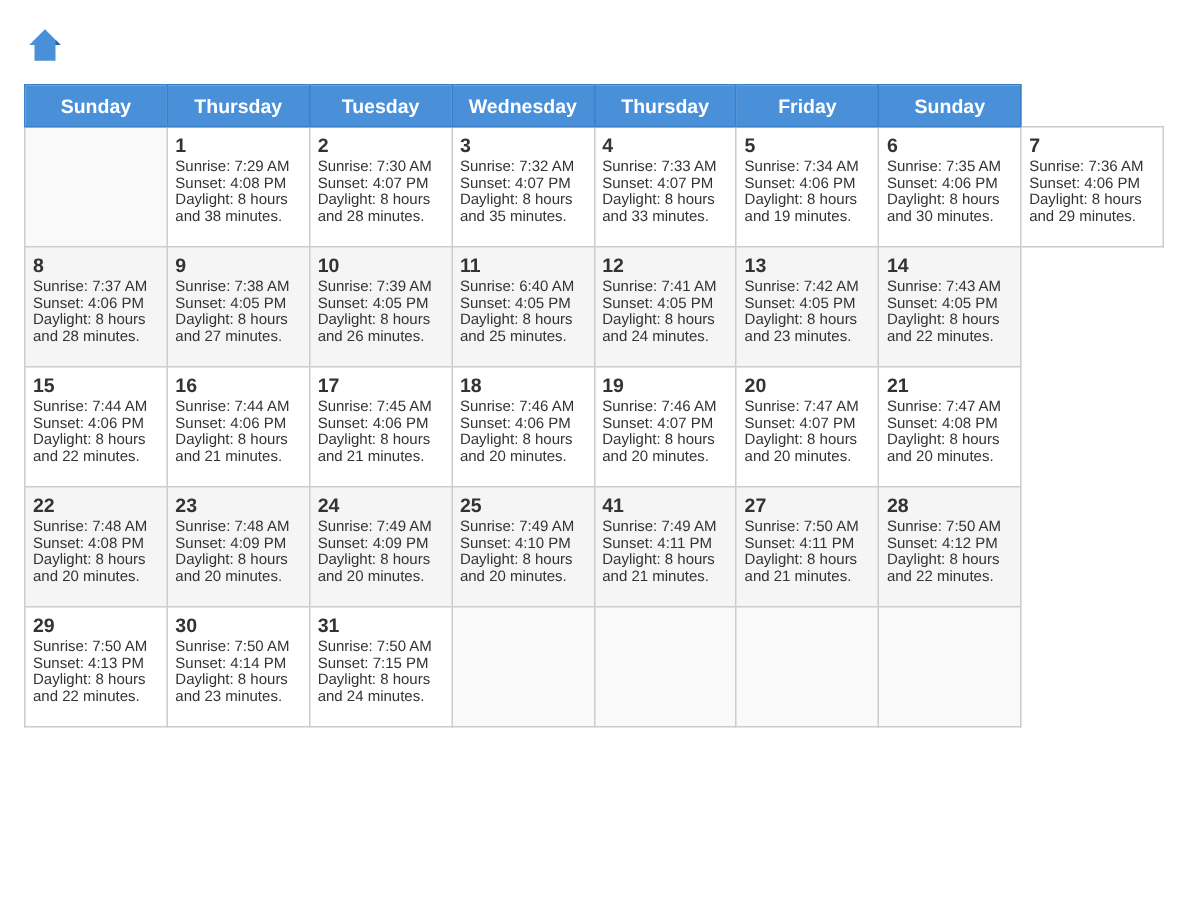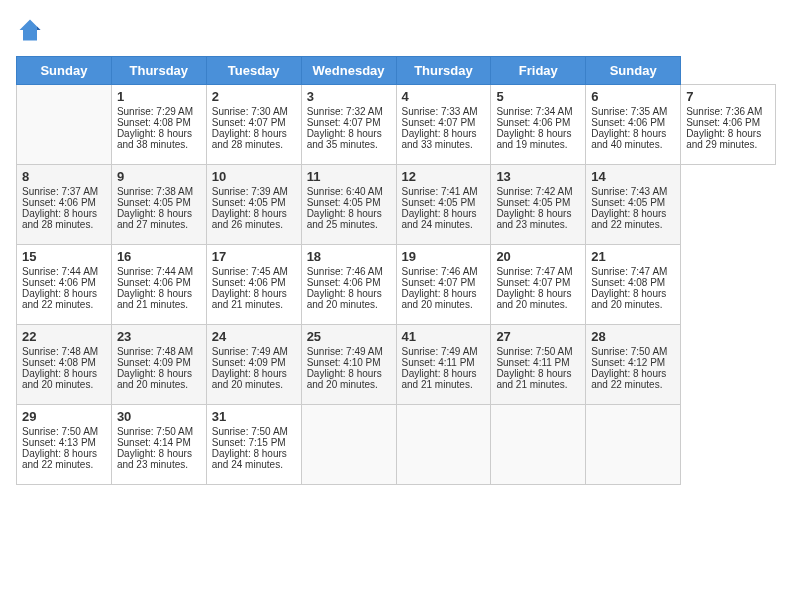--- a/index.html
+++ b/index.html
@@ -145,21 +145,21 @@
         <td>
           <span class="day-number">5</span>
           <div>Sunrise: 7:34 AM</div>
           <div>Sunset: 4:06 PM</div>
           <div>Daylight: 8 hours and 19 minutes.</div>
         </td>
         <td>
           <span class="day-number">6</span>
           <div>Sunrise: 7:35 AM</div>
           <div>Sunset: 4:06 PM</div>
-          <div>Daylight: 8 hours and 40 minutes.</div>
+          <div>Daylight: 8 hours and 30 minutes.</div>
         </td>
         <td>
           <span class="day-number">7</span>
           <div>Sunrise: 7:36 AM</div>
           <div>Sunset: 4:06 PM</div>
           <div>Daylight: 8 hours and 29 minutes.</div>
         </td>
       </tr>
       <tr>
         <td>

